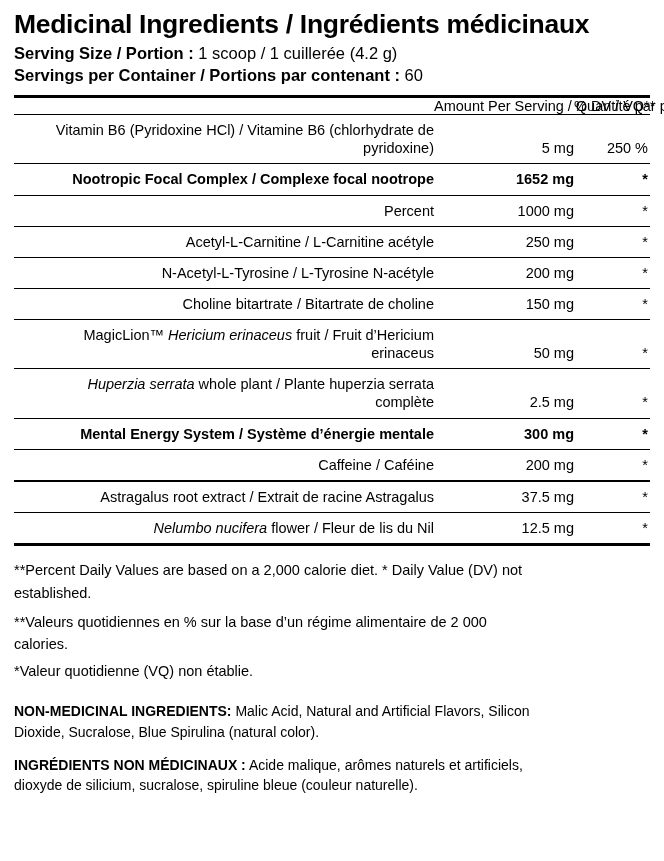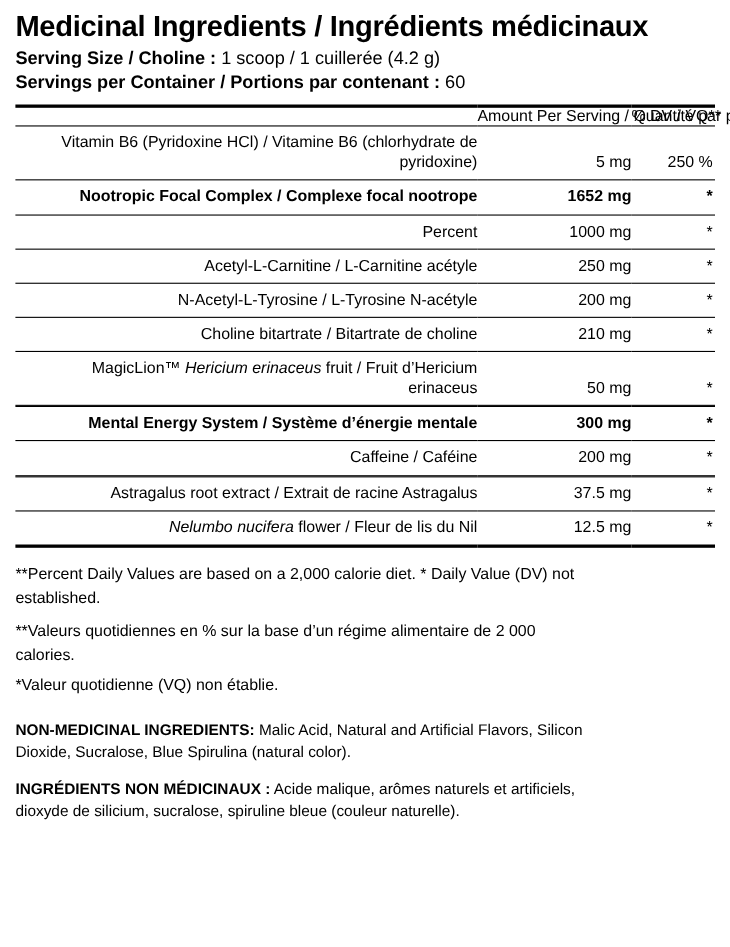--- a/index.html
+++ b/index.html
@@ -114,21 +114,21 @@
   .nonmed .hd { font-weight: bold; }
 </style>
 </head>
 <body>
 
 <div class="panel">
 
   <div class="title">Medicinal Ingredients / Ingrédients médicinaux</div>
 
   <div class="serving-line">
-    <span class="lbl">Serving Size / Choline :</span>
+    <span class="lbl">Serving Size / Portion :</span>
     <span>1 scoop / 1 cuillerée (4.2 g)</span>
   </div>
 
   <div class="serving-line">
     <span class="lbl">Servings per Container / Portions par contenant :</span>
     <span>60</span>
   </div>
 
   <div class="spacer-sm"></div>
 
@@ -198,38 +198,43 @@
         <td class="amt">200 mg</td>
         <td class="dv">*</td>
       </tr>
 
       <tr class="rule-thin">
           <td colspan="3"></td>
         </tr>
 
       <tr class="row">
         <td class="name indent"><span>Choline bitartrate / Bitartrate de choline</span></td>
-        <td class="amt">210 mg</td>
+        <td class="amt">150 mg</td>
         <td class="dv">*</td>
       </tr>
 
       <tr class="rule-thin">
           <td colspan="3"></td>
         </tr>
 
       <tr class="row">
         <td class="name indent"><span>MagicLion™ </span><span class="it">Hericium erinaceus</span><span> fruit / Fruit d’Hericium erinaceus</span></td>
         <td class="amt">50 mg</td>
         <td class="dv">*</td>
       </tr>
 
       <tr class="rule-thin">
           <td colspan="3"></td>
         </tr>
 
+      <tr class="row">
+        <td class="name indent"><span></span><span class="it">Huperzia serrata</span><span> whole plant / Plante huperzia serrata complète</span></td>
+        <td class="amt">2.5 mg</td>
+        <td class="dv">*</td>
+      </tr>
 
       <tr class="rule-thin">
           <td colspan="3"></td>
         </tr>
 
       <tr class="row group">
         <td class="name"><span>Mental Energy System / Système d’énergie mentale</span></td>
         <td class="amt">300 mg</td>
         <td class="dv">*</td>
       </tr>

